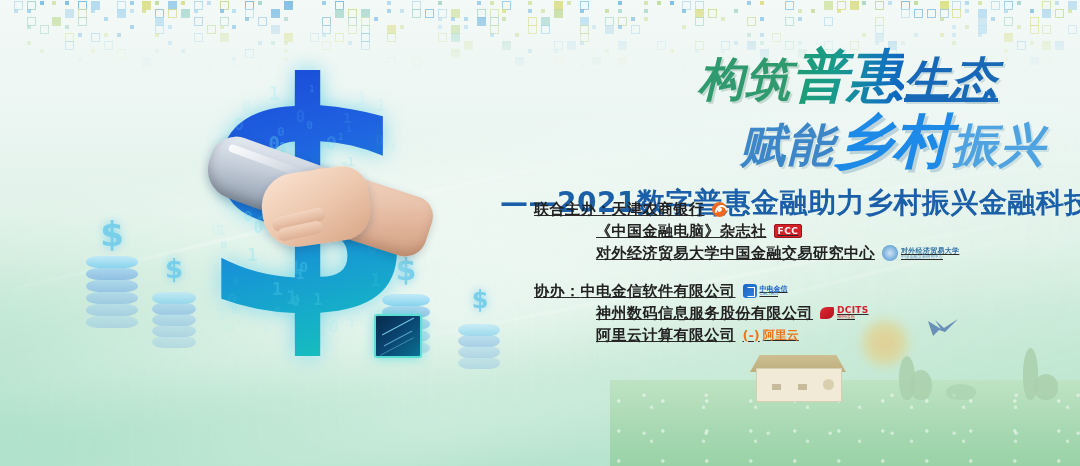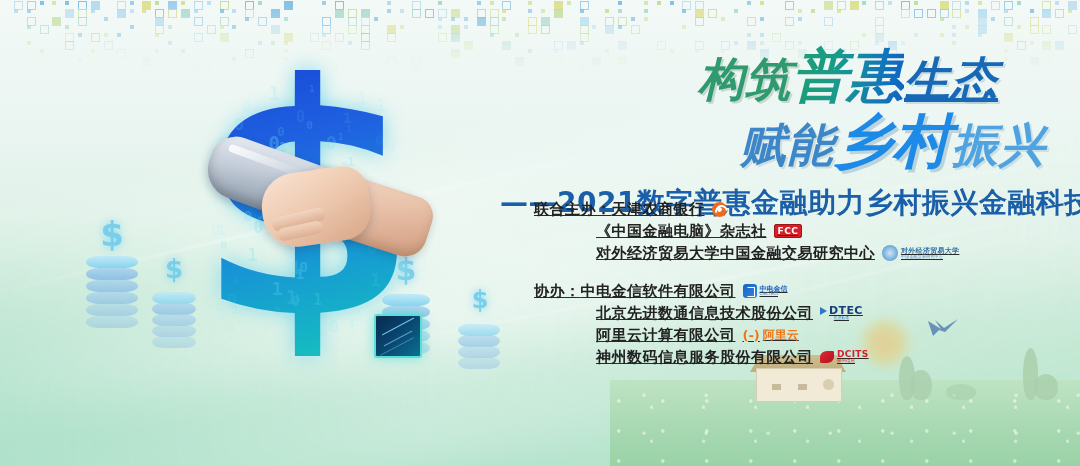--- a/index.html
+++ b/index.html
@@ -660,42 +660,32 @@
         <span class="ctext">中电金信软件有限公司</span>
         <span class="logo lg-ciec">
           <span class="mk"></span>
           <span class="tx">
             <b>中电金信</b>
             <span>CiecTech</span>
           </span>
         </span>
       </div>
       <div class="crow indent">
-        <span class="ctext">北京先进数通信息技术股份公司</span>
-        <span class="logo lg-dtec">
-          <span class="r1">
-              <span class="tri"></span>
-              <b>DTEC</b>
-            </span>
-          <span class="r2">先进数通</span>
-        </span>
-      </div>
-      <div class="crow indent">
-        <span class="ctext">阿里云计算有限公司</span>
-        <span class="logo lg-ali">
-          <span class="br">(-)</span>
-          <b>阿里云</b>
-        </span>
-      </div>
-      <div class="crow indent">
         <span class="ctext">神州数码信息服务股份有限公司</span>
         <span class="logo lg-dcits">
           <span class="sw"></span>
           <span class="tx">
             <b>DCITS</b>
             <span>神州信息</span>
           </span>
         </span>
       </div>
+      <div class="crow indent">
+        <span class="ctext">阿里云计算有限公司</span>
+        <span class="logo lg-ali">
+          <span class="br">(-)</span>
+          <b>阿里云</b>
+        </span>
+      </div>
     </div>
 
   </div>
 </div>
 
 </body></html>

